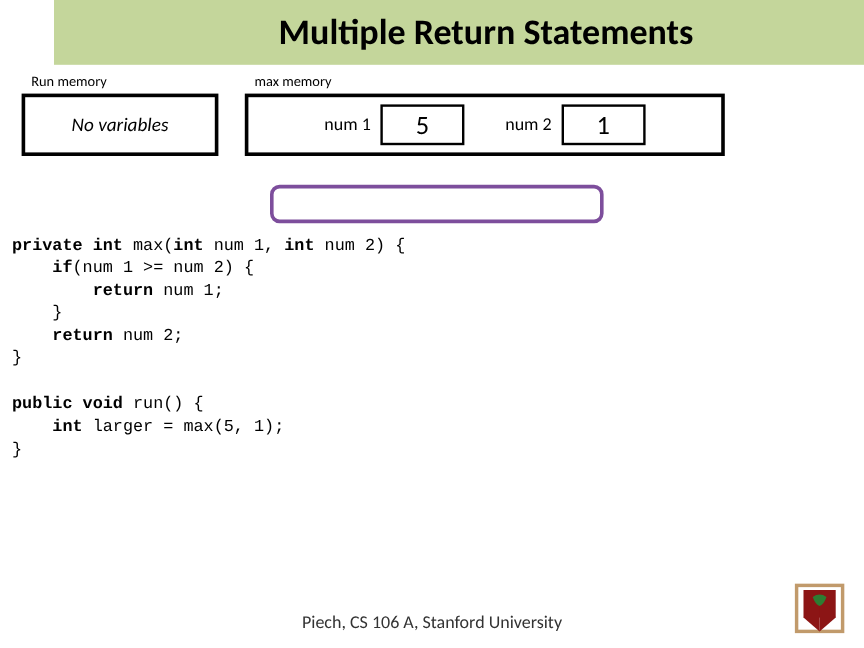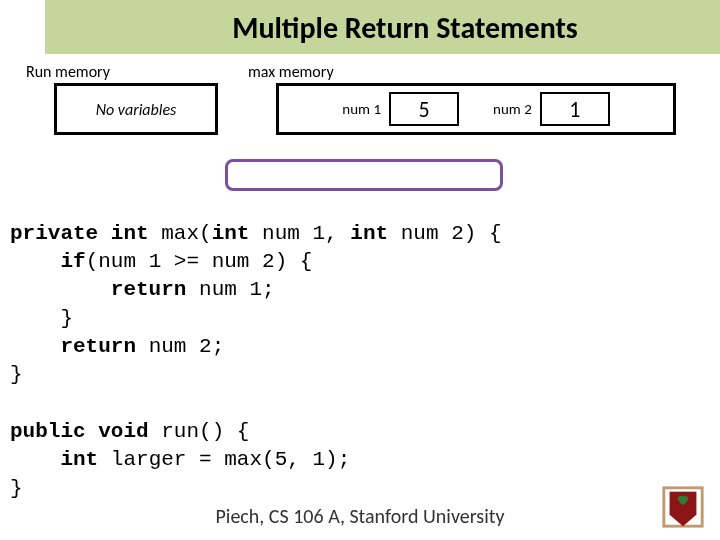--- a/index.html
+++ b/index.html
@@ -27,34 +27,33 @@
   }
   .mem-row {
     display: flex;
     gap: 22px;
     margin: 8px 0 0 18px;
   }
   .mem-block {
     position: relative;
   }
   .mem-label {
-    font-size: 16px;
+    font-size: 12px;
     color: #000;
     margin-left: 8px;
   }
   .run-label { font-weight: 400; }
   .max-label { font-weight: 400; }
   .mem-box {
     border: 3px solid #000;
     background: #fff;
     height: 52px;
     display: flex;
     align-items: center;
     margin-top: 2px;
-    margin-left: 36px;
   }
   .run-box {
     width: 164px;
     justify-content: center;
   }
   .novars {
     font-style: italic;
     font-size: 16px;
     color: #000;
   }
@@ -73,21 +72,21 @@
     width: 70px;
     height: 34px;
     display: flex;
     align-items: center;
     justify-content: center;
     font-size: 22px;
   }
   .code-area {
     margin: 28px 0 0 10px;
     font-family: "Courier New", monospace;
-    font-size: 21px;
+    font-size: 14px;
     line-height: 1.35;
     white-space: pre;
     color: #000;
     position: relative;
   }
   .kw { font-weight: 700; }
   .highlight-box {
     position: absolute;
     border: 3px solid #7d4e9c;
     border-radius: 8px;
@@ -95,21 +94,21 @@
     top: -4px;
     width: 278px;
     height: 32px;
     pointer-events: none;
   }
   .footer {
     position: absolute;
     bottom: 12px;
     width: 100%;
     text-align: center;
-    font-size: 20px;
+    font-size: 15px;
     color: #333;
   }
   .logo {
     position: absolute;
     right: 14px;
     bottom: 10px;
     width: 46px;
     height: 46px;
   }
 </style>

